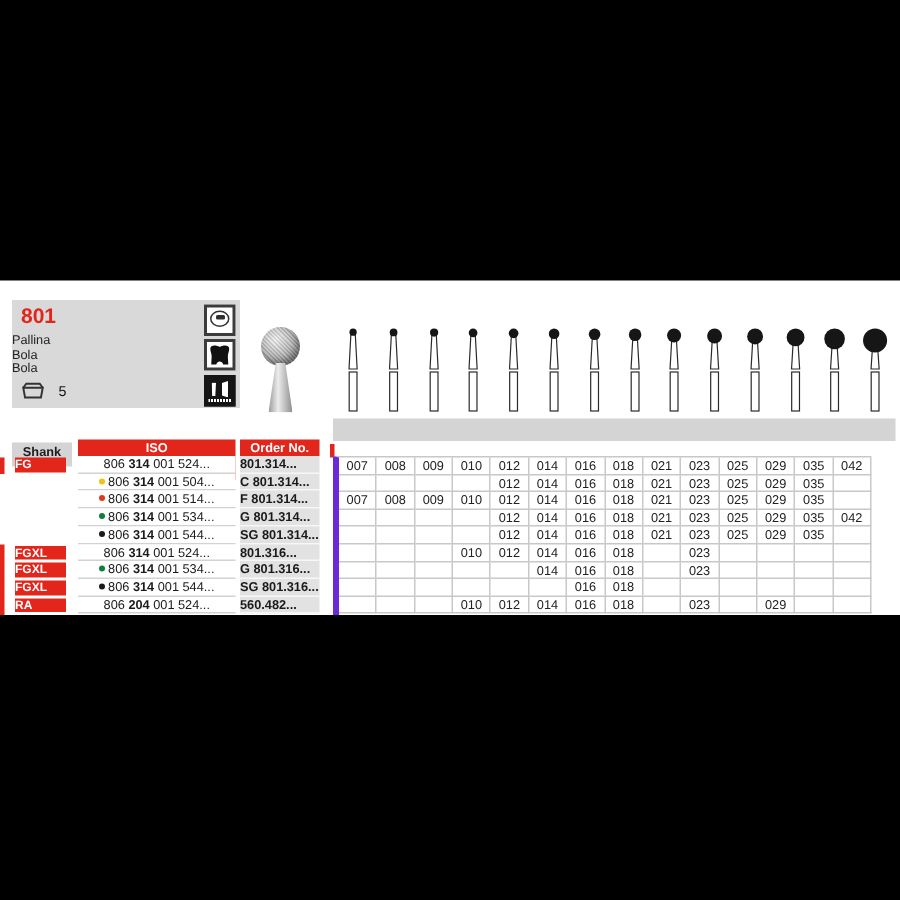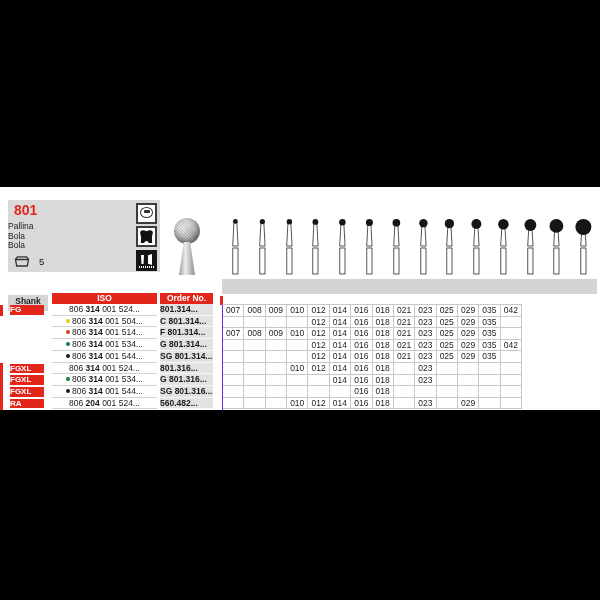--- a/index.html
+++ b/index.html
@@ -66,23 +66,23 @@
   .cell-iso { position:absolute; left:52px; top:0; width:105px; height:100%; background:#fff;
     border-bottom:1px solid #d2d2d2; box-sizing:border-box; font-size:8.5px; color:#1a1a1a;
     text-align:center; line-height:11px; white-space:nowrap; }
   .cell-iso b { font-weight:bold; }
   .dot { display:inline-block; width:4px; height:4px; border-radius:50%; margin-right:2px; margin-bottom:1px; }
   .cell-order { position:absolute; left:160px; top:0; width:53px; height:100%; background:#e2e2e2;
     border-bottom:1px solid #f7f7f7; box-sizing:border-box; font-size:8.5px; font-weight:bold; color:#1a1a1a;
     text-align:right; padding-right:18px; line-height:11px; white-space:nowrap; }
 
   
-  .grid { position:absolute; left:222px; top:117px; width:300px; height:105.5px;
+  .grid { position:absolute; left:222px; top:117px; width:359px; height:105.5px;
     display:grid; grid-template-columns:repeat(14,1fr); grid-template-rows:repeat(9,1fr);
-    border-top:1px solid #c8c8c8; border-left:1px solid #6d28d9; box-sizing:border-box; }
+    border-top:1px solid #c8c8c8; border-left:4px solid #6d28d9; box-sizing:border-box; }
   .gcell { border-right:1px solid #c8c8c8; border-bottom:1px solid #c8c8c8;
     font-size:8.5px; color:#222; text-align:center; line-height:10.5px; overflow:hidden; }
 </style>
 </head>
 <body style="--red: #e2261b;">
 
 <div class="white-area">
 
   <div class="infobox">
     <div class="prod-no">801</div>

